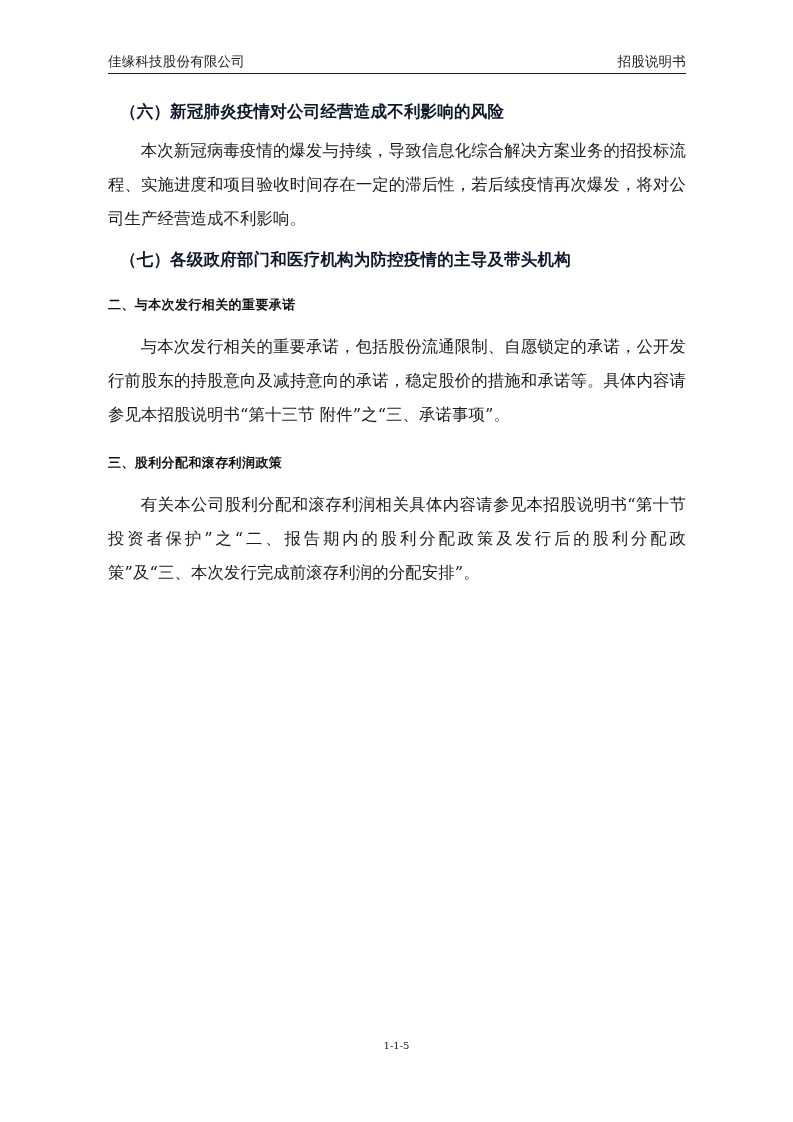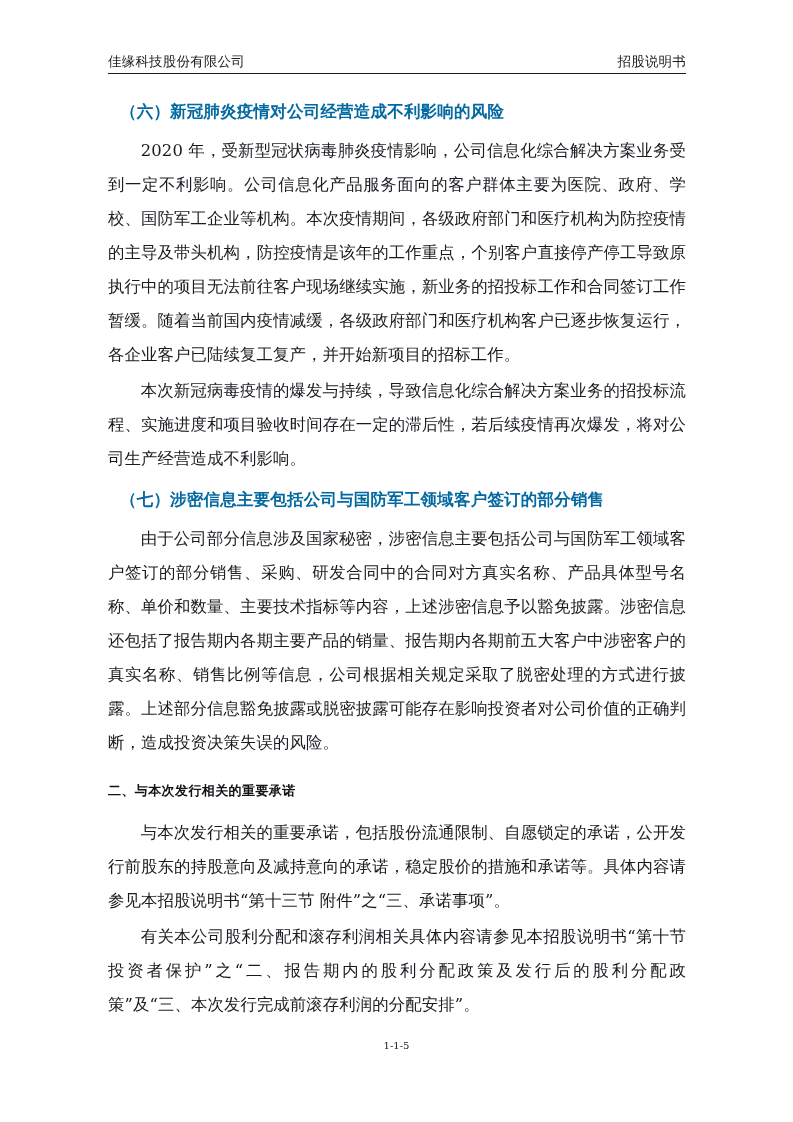--- a/index.html
+++ b/index.html
@@ -63,21 +63,21 @@
   }
 
   h3.sub-heading {
     font-family: "DejaVu Sans", "Liberation Sans", sans-serif;
     font-weight: bold;
     font-size: 16.5px;
     line-height: 28px;
     margin: 10px 0 8px 0;
     padding-left: 12px;
     letter-spacing: 0.2px;
-    color: #0369a1;
+    color: #0f172a;
   }
 
   p.para {
     font-size: 16.4px;
     line-height: 34px;
     margin: 0 0 2px 0;
     text-align: justify;
     text-justify: inter-ideograph;
     text-indent: 2em;
     letter-spacing: 0.1px;
@@ -106,32 +106,31 @@
 
   <div class="page-header">
     <span class="hdr-left">佳缘科技股份有限公司</span>
     <span class="hdr-right">招股说明书</span>
   </div>
 
   <div class="content">
 
     <h3 class="sub-heading">（六）新冠肺炎疫情对公司经营造成不利影响的风险</h3>
 
-    <p class="para">2020 年，受新型冠状病毒肺炎疫情影响，公司信息化综合解决方案业务受到一定不利影响。公司信息化产品服务面向的客户群体主要为医院、政府、学校、国防军工企业等机构。本次疫情期间，各级政府部门和医疗机构为防控疫情的主导及带头机构，防控疫情是该年的工作重点，个别客户直接停产停工导致原执行中的项目无法前往客户现场继续实施，新业务的招投标工作和合同签订工作暂缓。随着当前国内疫情减缓，各级政府部门和医疗机构客户已逐步恢复运行，各企业客户已陆续复工复产，并开始新项目的招标工作。</p>
 
     <p class="para gap-after-para">本次新冠病毒疫情的爆发与持续，导致信息化综合解决方案业务的招投标流程、实施进度和项目验收时间存在一定的滞后性，若后续疫情再次爆发，将对公司生产经营造成不利影响。</p>
 
-    <h3 class="sub-heading">（七）涉密信息主要包括公司与国防军工领域客户签订的部分销售</h3>
+    <h3 class="sub-heading">（七）各级政府部门和医疗机构为防控疫情的主导及带头机构</h3>
 
-    <p class="para gap-after-para">由于公司部分信息涉及国家秘密，涉密信息主要包括公司与国防军工领域客户签订的部分销售、采购、研发合同中的合同对方真实名称、产品具体型号名称、单价和数量、主要技术指标等内容，上述涉密信息予以豁免披露。涉密信息还包括了报告期内各期主要产品的销量、报告期内各期前五大客户中涉密客户的真实名称、销售比例等信息，公司根据相关规定采取了脱密处理的方式进行披露。上述部分信息豁免披露或脱密披露可能存在影响投资者对公司价值的正确判断，造成投资决策失误的风险。</p>
 
     <h2 class="sec-heading">二、与本次发行相关的重要承诺</h2>
 
     <p class="para gap-after-para">与本次发行相关的重要承诺，包括股份流通限制、自愿锁定的承诺，公开发行前股东的持股意向及减持意向的承诺，稳定股价的措施和承诺等。具体内容请参见本招股说明书“第十三节 附件”之“三、承诺事项”。</p>
 
+    <h2 class="sec-heading">三、股利分配和滚存利润政策</h2>
 
     <p class="para">有关本公司股利分配和滚存利润相关具体内容请参见本招股说明书“第十节 投资者保护”之“二、报告期内的股利分配政策及发行后的股利分配政策”及“三、本次发行完成前滚存利润的分配安排”。</p>
 
   </div>
 
   <div class="page-footer">
     <span>1-1-5</span>
   </div>
 
 </div>

